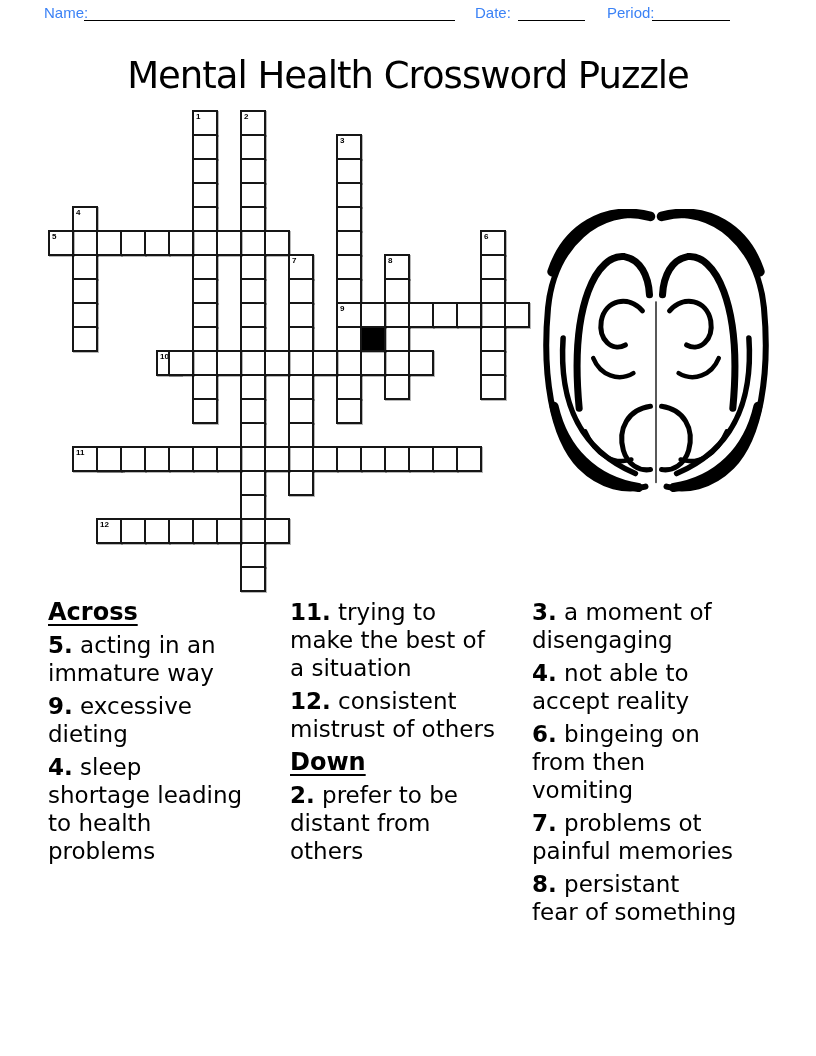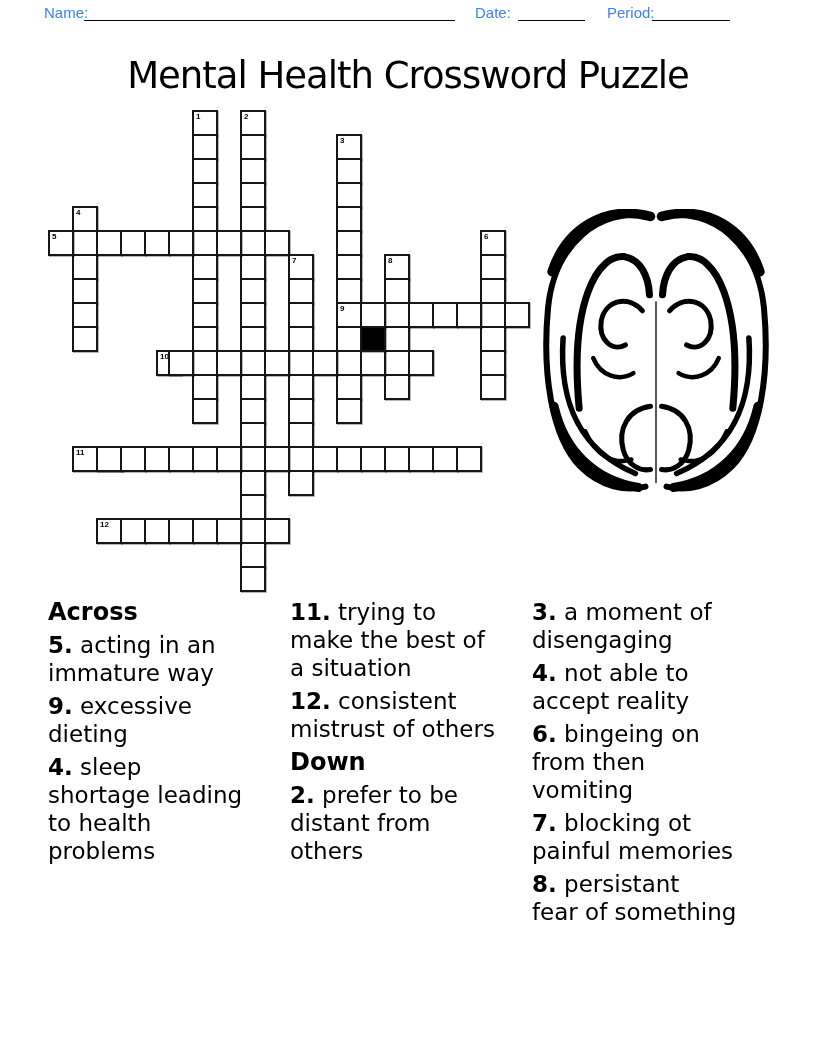--- a/index.html
+++ b/index.html
@@ -17,21 +17,21 @@
         background:#fff;box-shadow:1px 1px 0 rgba(0,0,0,0.28);}
   .cell.black{background:#000;}
   .cell-num{position:absolute;top:0;left:2px;font:600 8px/9px "Liberation Sans",sans-serif;color:#000;}
   
   .brain{position:absolute;left:538px;top:209px;}
   
   .clue-col{position:absolute;top:598px;font:23px/28px "DejaVu Sans",sans-serif;}
   .col-1{left:48px;width:218px;}
   .col-2{left:290px;width:228px;}
   .col-3{left:532px;width:262px;}
-  .clue-heading{font-weight:bold;font-size:24px;
+  .clue-heading{font-weight:bold;font-size:24px;text-decoration:underline;
                 text-decoration-thickness:2px;text-underline-offset:4px;margin:0 0 5px 0;}
   .clue{margin:0 0 5px 0;}
   .clue-num{font-weight:bold;}
   .clue-text{white-space:pre-line;}
 </style>
 </head>
 <body>
 
 <div class="page">
 
@@ -237,20 +237,20 @@
 others</span></p>
       </div>
     <div class="clue-col col-3">
         <p class="clue"><span class="clue-num">3.</span> <span class="clue-text">a moment of
 disengaging</span></p>
         <p class="clue"><span class="clue-num">4.</span> <span class="clue-text">not able to
 accept reality</span></p>
         <p class="clue"><span class="clue-num">6.</span> <span class="clue-text">bingeing on
 from then
 vomiting</span></p>
-        <p class="clue"><span class="clue-num">7.</span> <span class="clue-text">blocking ot
+        <p class="clue"><span class="clue-num">7.</span> <span class="clue-text">problems ot
 painful memories</span></p>
         <p class="clue"><span class="clue-num">8.</span> <span class="clue-text">persistant
 fear of something</span></p>
       </div>
   </div>
 
 </div>
 
 </body></html>

